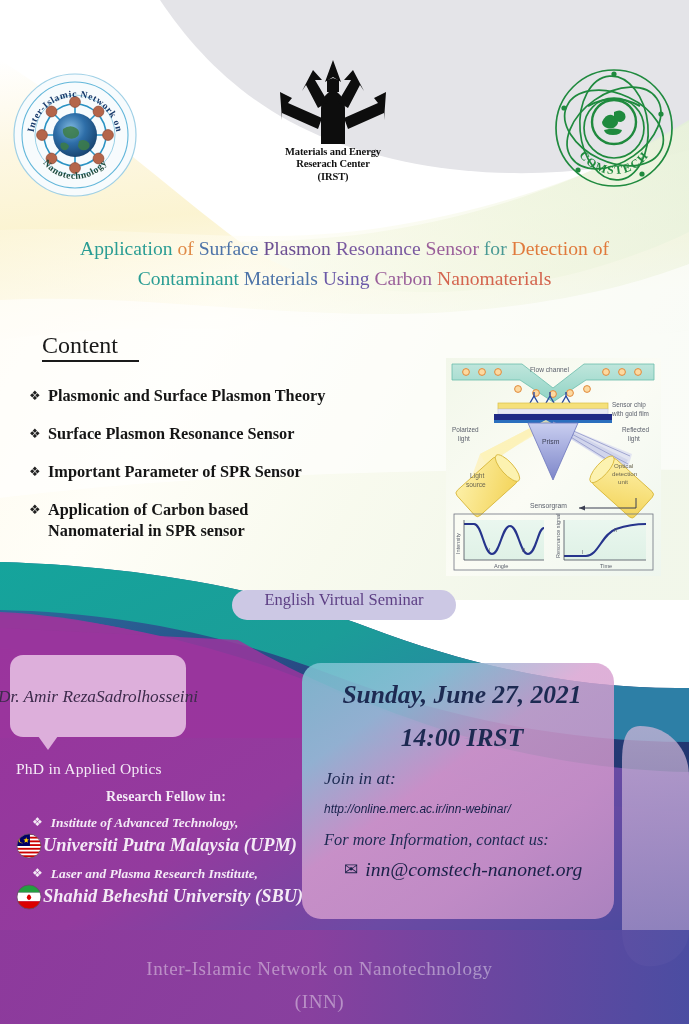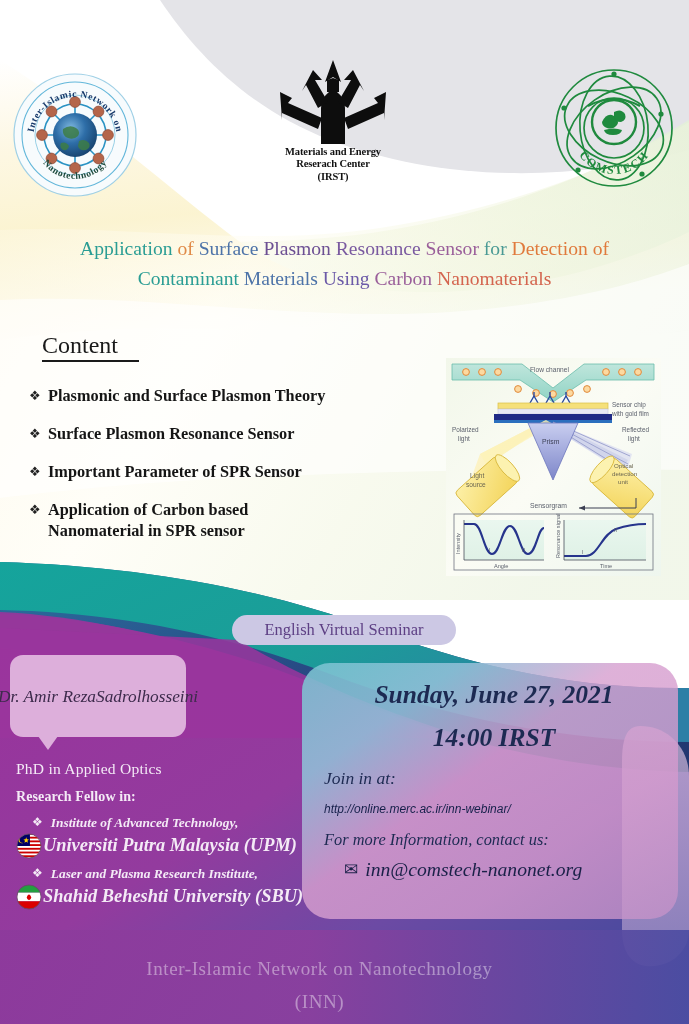--- a/index.html
+++ b/index.html
@@ -74,24 +74,23 @@
 
   
   .spr-fig {
     position:absolute; left:446px; top:358px; width:215px; height:218px;
   }
 
   
   .evs {
     position:absolute; left:232px; top:590px; width:224px; height:30px;
     background:#ccc8e4; border-radius:15px;
-    display:flex; align-items:center; justify-content:center;
+    display:flex; align-items:flex-start; justify-content:center;
     font-size:16.5px; color:#5d3f84;
     font-family:"Liberation Serif", serif;
-    margin-top:25px;
   }
 
   
   .spk-bubble {
     position:absolute; left:10px; top:655px; width:176px; height:82px;
     background:#ddafdb; border-radius:13px;
     display:flex; flex-direction:row; align-items:center;
     justify-content:center;
   }
   .spk-bubble span {
@@ -108,21 +107,21 @@
   
   .cred {
     position:absolute; left:16px; top:758px; width:300px; color:#f4eaf6;
   }
   .cred-phd {
     font-size:15.6px; line-height:22px; letter-spacing:0.2px;
     font-family:"Liberation Serif", serif;
   }
   .cred-fellow {
     font-size:14px; font-weight:bold; line-height:22px; margin-top:6px;
-    letter-spacing:0.1px; font-family:"Liberation Serif", serif;
+    letter-spacing:0.1px; font-family:"Liberation Serif", serif;text-align:center;
   }
   .cred-row { position:relative; margin-top:5px; }
   .cred-sub {
     display:flex; align-items:flex-start; gap:8px; padding-left:16px;
   }
   .cred-diamond { font-size:12px; line-height:19px; }
   .cred-sub-txt {
     font-style:italic; font-weight:bold; font-size:13.4px; line-height:19px;
     font-family:"Liberation Serif", serif;
   }
@@ -130,22 +129,22 @@
     display:flex; gap:1px; margin-top:1px;
   }
   .cred-org-txt {
     font-style:italic; font-weight:bold; font-size:18.4px; line-height:24px;
     font-family:"Liberation Serif", serif; white-space:nowrap;
   }
   .flag { width:26px; height:26px; flex:0 0 26px; border-radius:50%; }
 
   
   .info-card {
-    position:absolute; left:302px; top:663px; width:376px; height:256px;
-    border-radius:28px; overflow:hidden;
+    position:absolute; left:302px; top:663px; width:312px; height:256px;
+    border-radius:19px; overflow:hidden;
   }
   .info-tint {
     position:absolute; inset:0;
     background:linear-gradient(144deg,
         rgba(121,196,209,0.88) 0%,
         rgba(145,192,216,0.88) 22%,
         rgba(215,160,208,0.82) 44%,
         rgba(214,155,206,0.80) 70%,
         rgba(196,146,200,0.78) 100%);
   }

